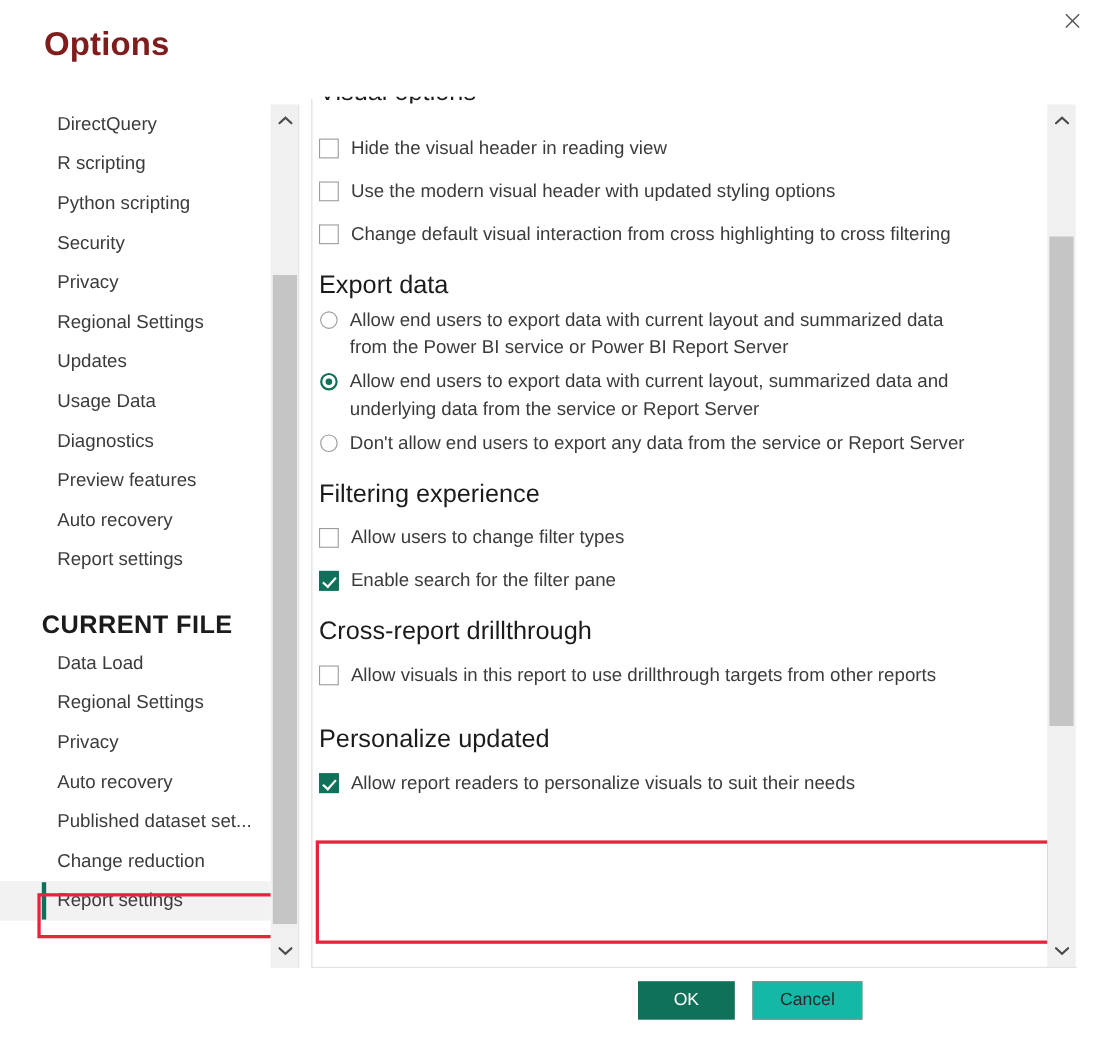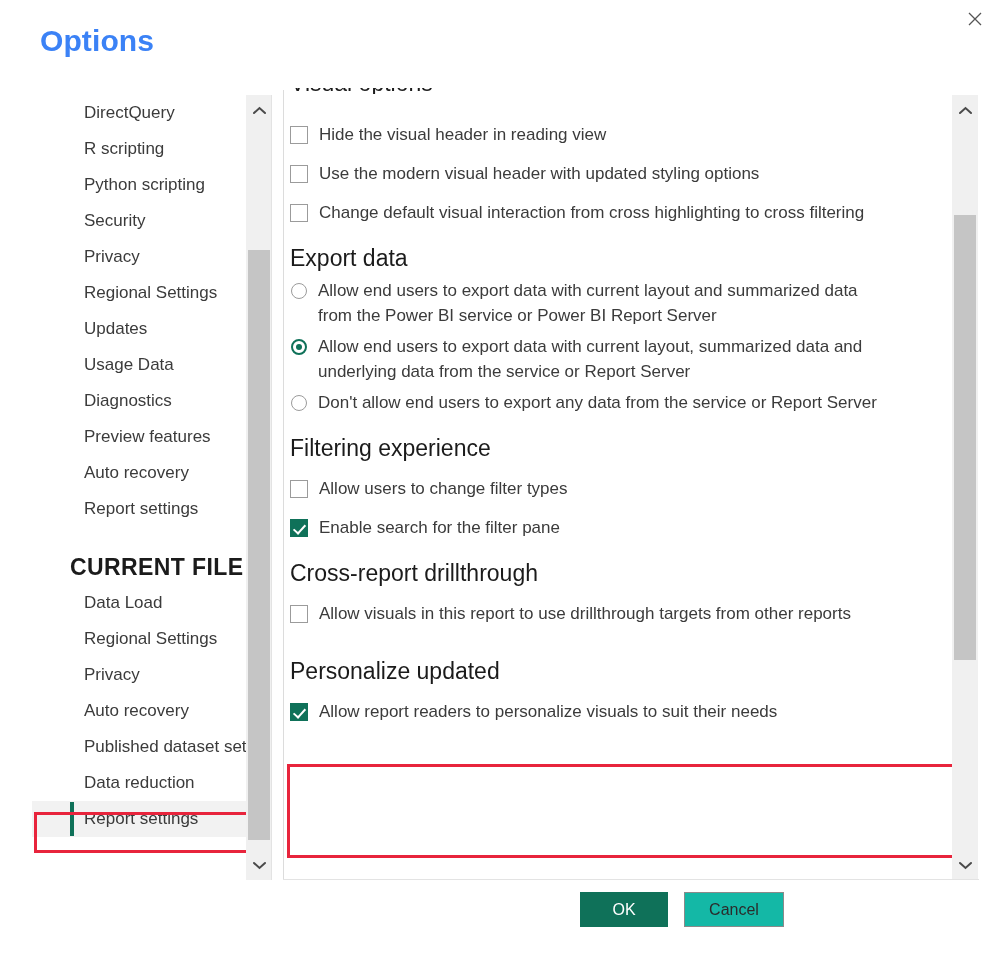--- a/index.html
+++ b/index.html
@@ -29,32 +29,31 @@
     border: none;
   }
   #close-btn svg { display: block; }
 
   
   #page-title {
     position: absolute;
     left: 40px; top: 24px;
     font-size: 30px;
     font-weight: bold;
-    color: #3b82f6;
+    color: #7f1d1d;
     letter-spacing: 0.1px;
   }
 
   
   #sidebar {
     position: absolute;
     left: 0; top: 95px;
     width: 246px;
     height: 785px;
     overflow: hidden;
-    padding-left: 32px;
   }
   .nav-item {
     position: relative;
     height: 36px;
     line-height: 36px;
     padding-left: 52px;
     font-size: 17px;
     color: #3b3b3b;
     white-space: nowrap;
     cursor: pointer;
@@ -335,21 +334,21 @@
     <div class="nav-item">
       <span>Privacy</span>
     </div>
     <div class="nav-item">
       <span>Auto recovery</span>
     </div>
     <div class="nav-item">
       <span>Published dataset set...</span>
     </div>
     <div class="nav-item">
-      <span>Data reduction</span>
+      <span>Change reduction</span>
     </div>
     <div class="nav-item selected">
       <span>Report settings</span>
     </div>
   </div>
 
   <div id="nav-annotation"></div>
 
   <div id="sidebar-scrollbar">
     <div class="sb-arrow up">

